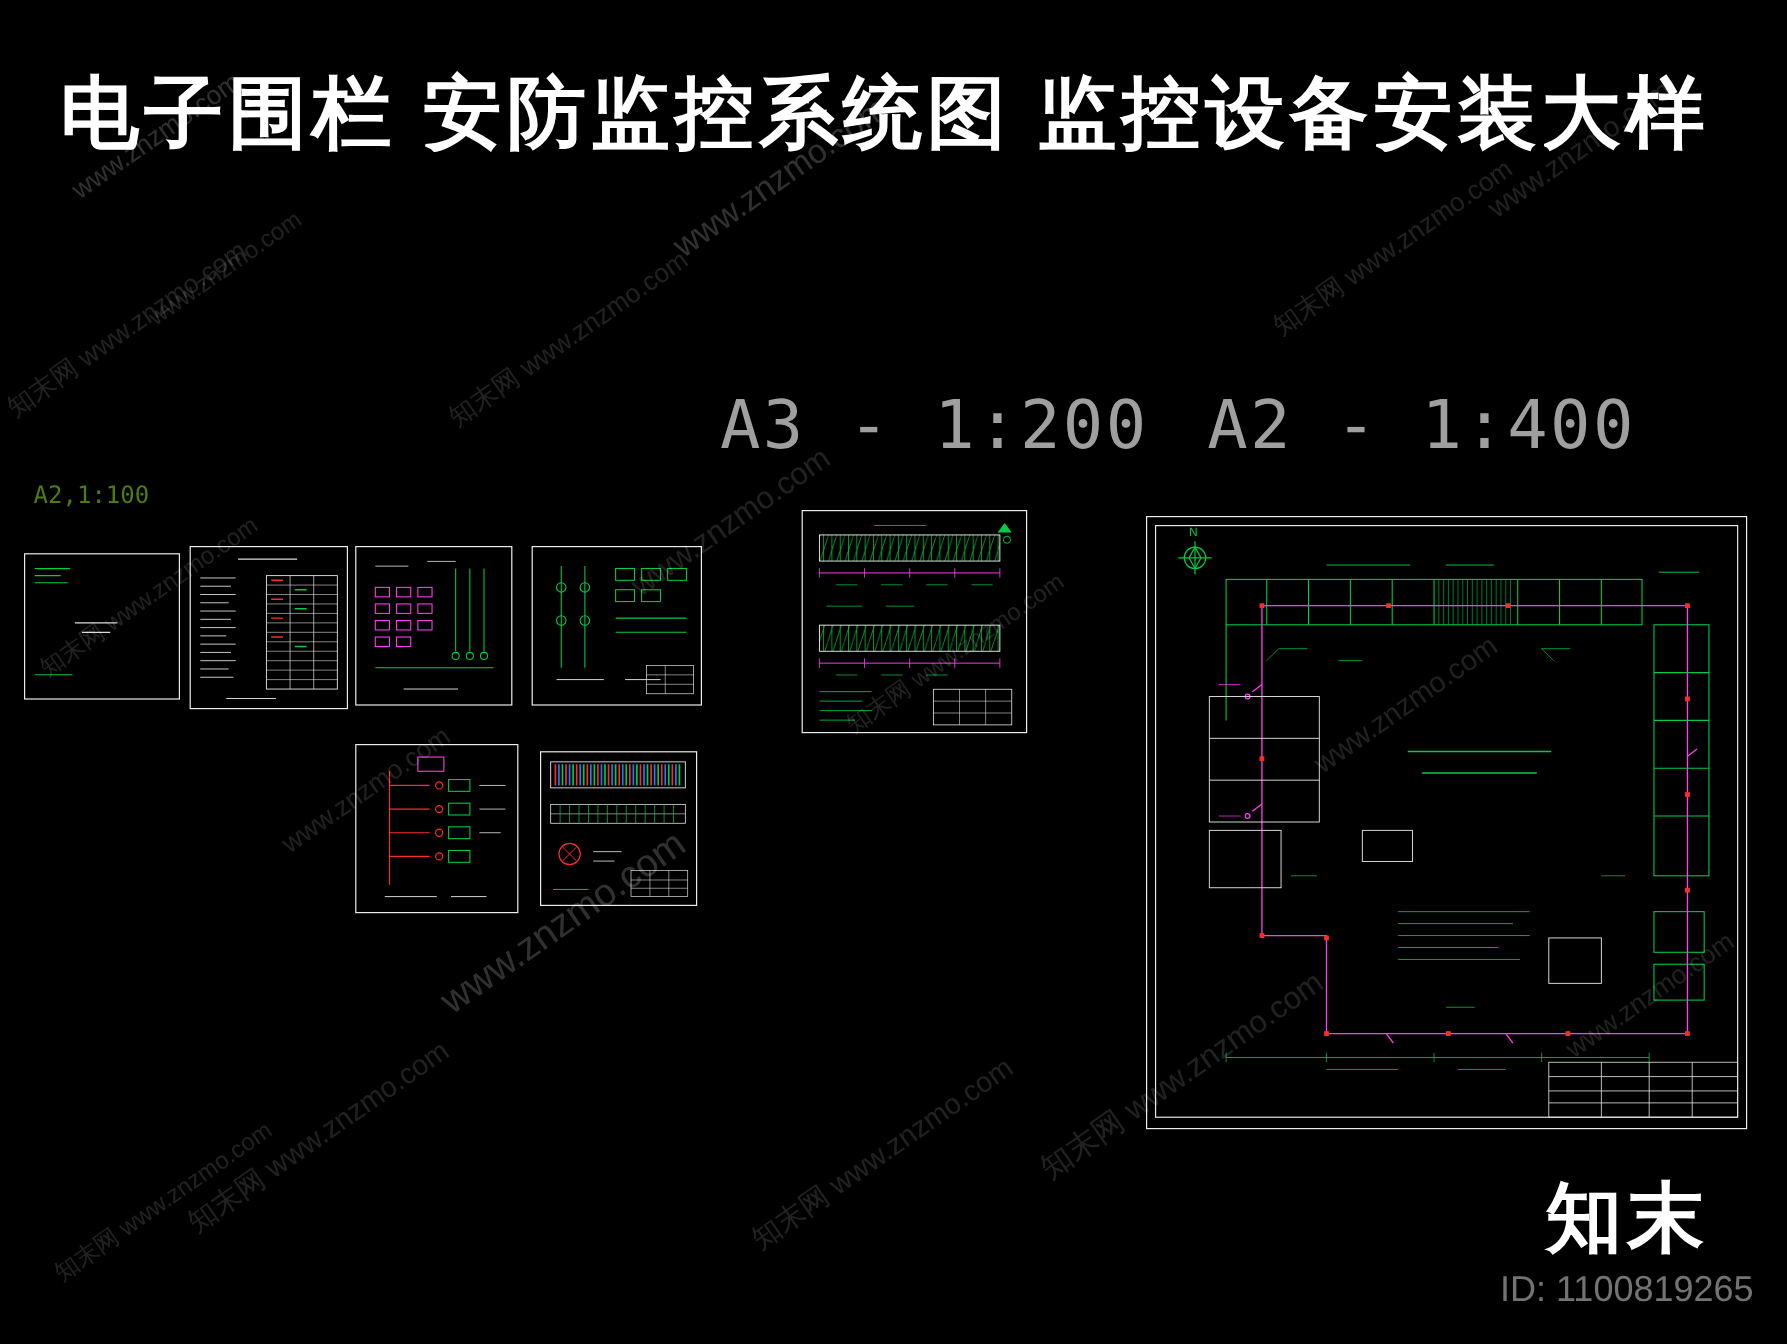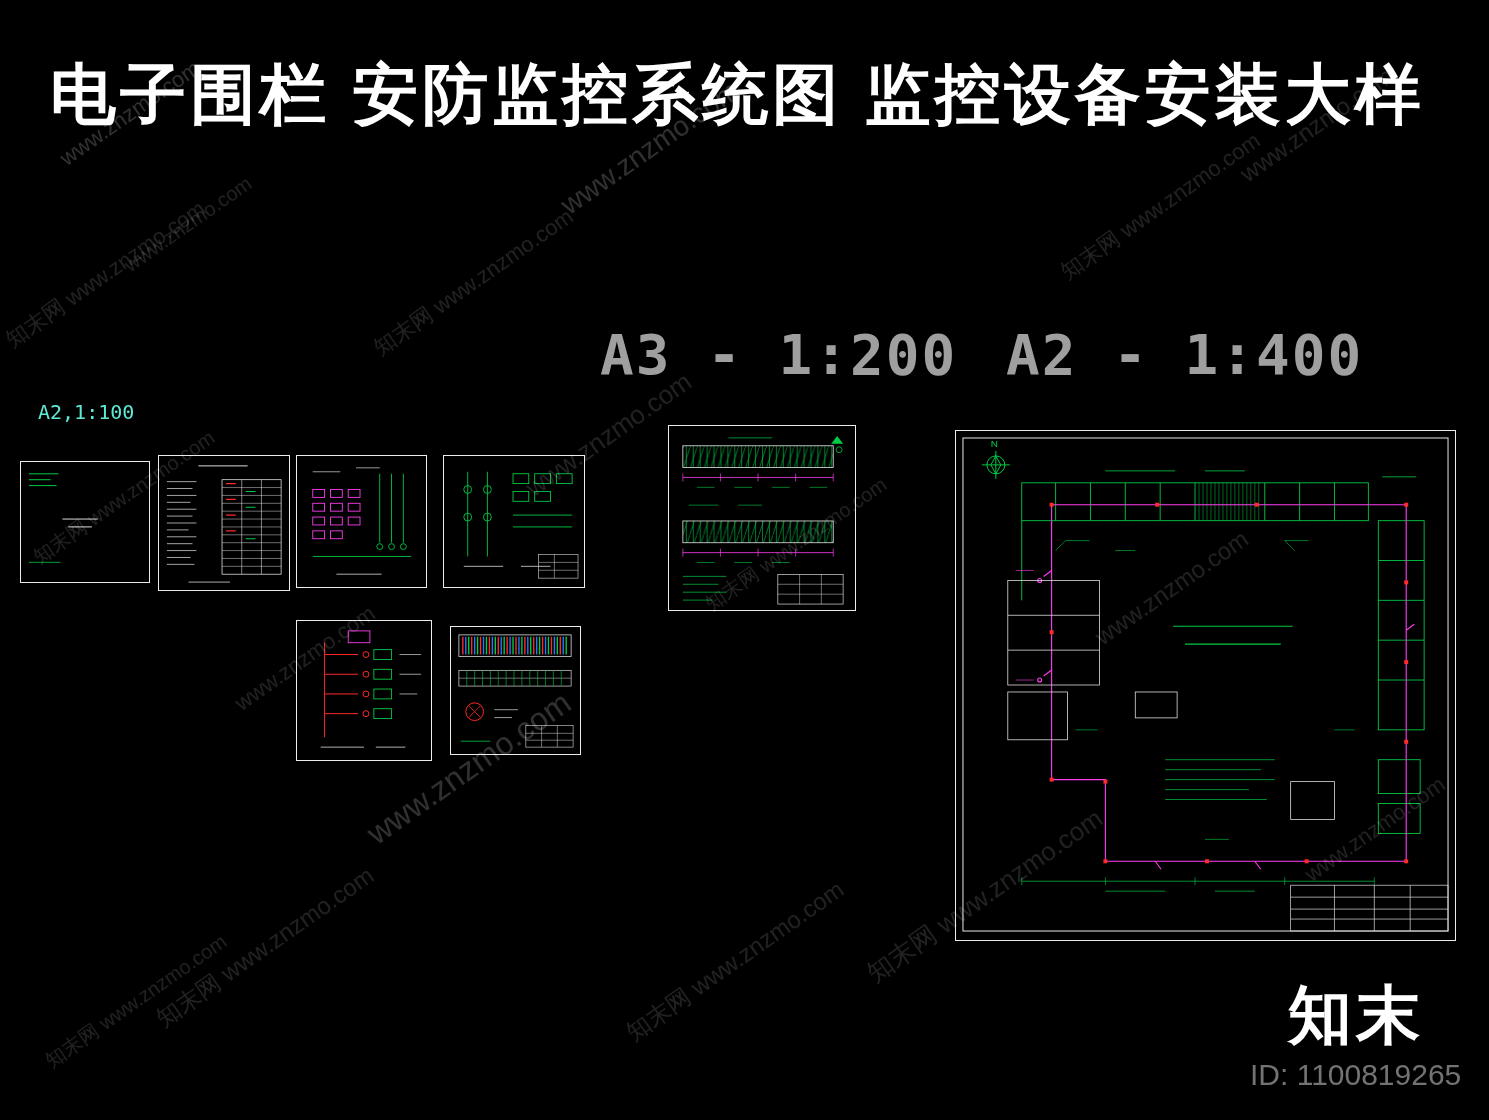--- a/index.html
+++ b/index.html
@@ -11,28 +11,28 @@
   }
   .stage { position:absolute; inset:0; }
 
   .title {
     position:absolute; left:50px; top:50px;
     font-size:66px; font-weight:900; color:#ffffff;
     letter-spacing:4px; white-space:nowrap; z-index:2;
   }
 
   .scale-label-small {
-    position:absolute; left:38px; top:400px;
+    position:absolute; left:28px; top:400px;
     font-family:"DejaVu Sans Mono", monospace;
-    font-size:20px; color:#5eead4; z-index:2;
+    font-size:20px; color:#4d7c0f; z-index:2;
   }
   .scale-big {
     position:absolute;
     font-family:"DejaVu Sans Mono", monospace;
-    font-weight:700; color:#9f9f9f;
+    font-weight:400; color:#9f9f9f;
     font-size:56px; letter-spacing:2px; white-space:nowrap; z-index:2;text-align:right;
   }
   #scale-a3 { left:600px; top:322px; }
   #scale-a2 { left:1006px; top:322px; }
 
   .panel {
     position:absolute; border:1px solid #ececec; background:#000; z-index:3;
   }
   .panel svg { display:block; width:100%; height:100%; }
 

